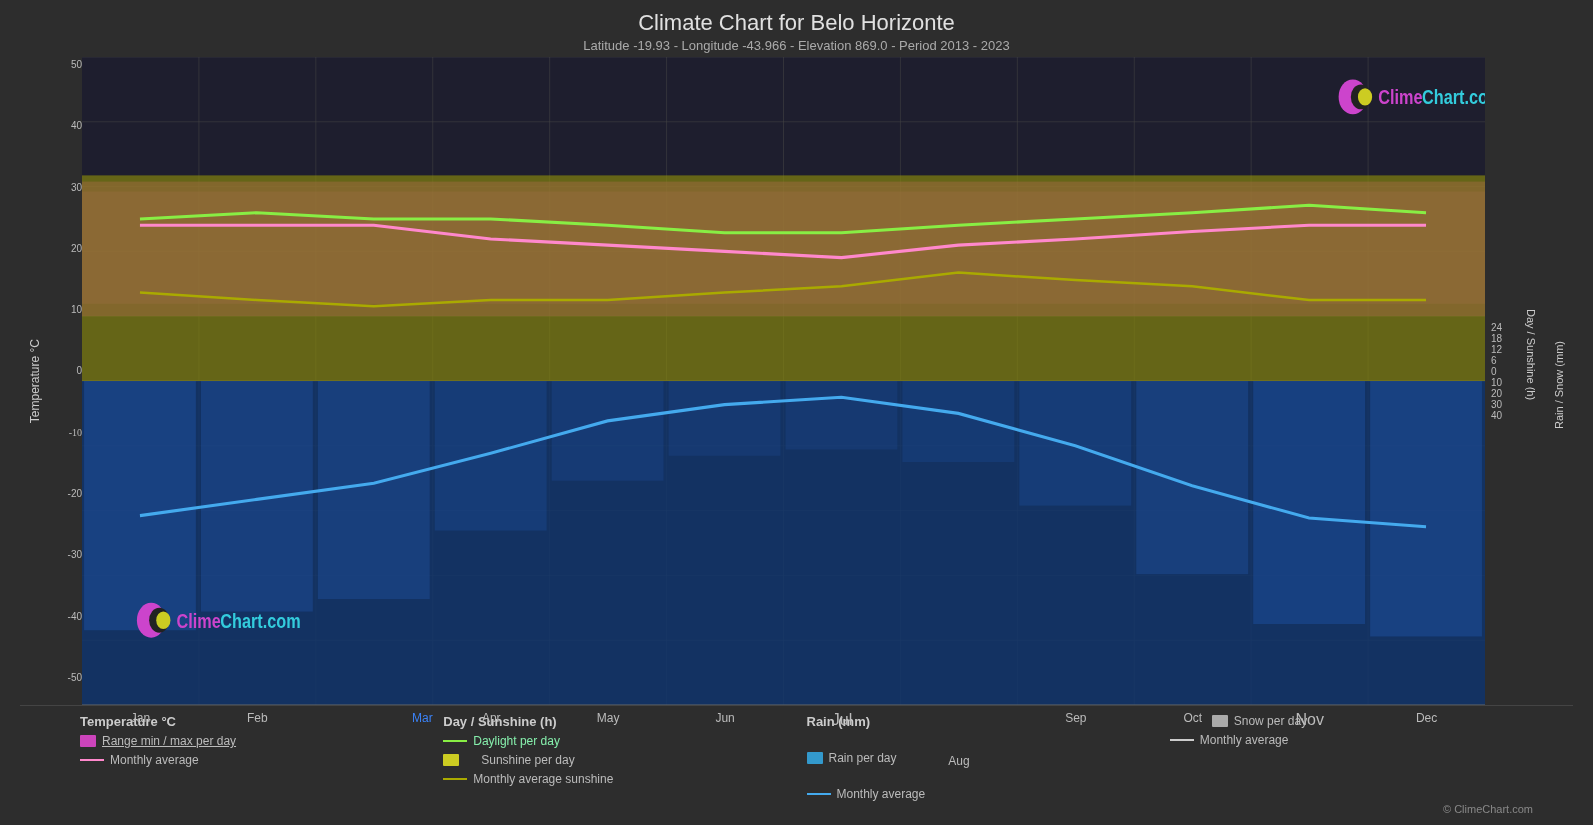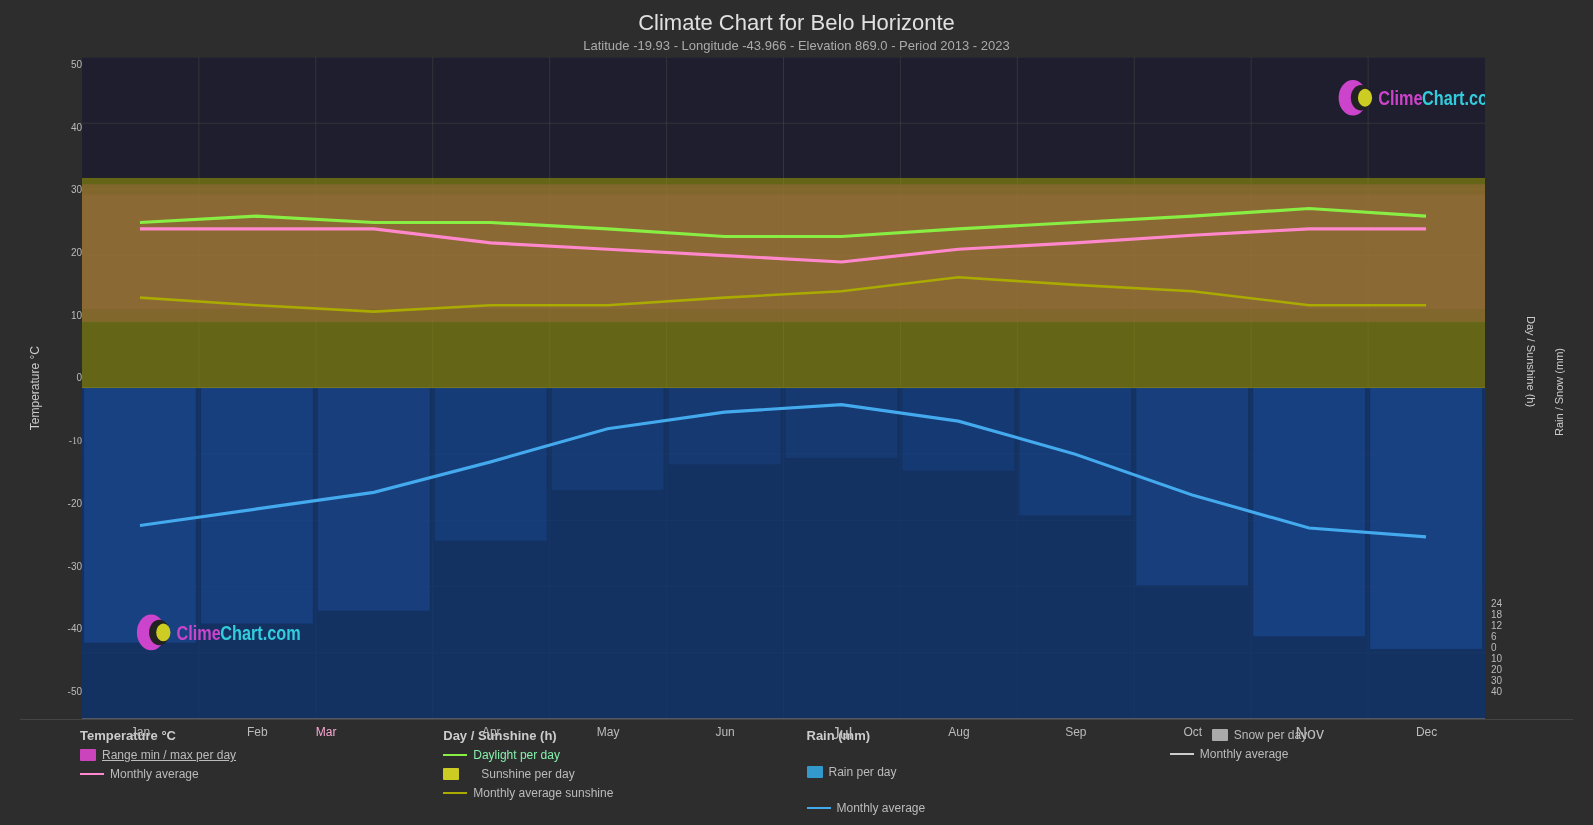--- a/index.html
+++ b/index.html
@@ -155,35 +155,35 @@
           <text x="93" y="458" font-size="16" font-weight="bold" fill="#cc44cc">Clime</text>
           <text x="136" y="458" font-size="16" font-weight="bold" fill="#33ccdd">Chart.com</text>
 
           <line x1="0" y1="520" x2="1380" y2="520" stroke="#666" stroke-width="1"></line>
         </svg>
 
         
         <div style="display:flex; padding: 2px 0 0 0; width:100%;">
           <span style="flex:1;text-align:center;font-size:12px;color:#bbb;">Jan</span>
           <span style="flex:1;text-align:center;font-size:12px;color:#bbb;">Feb</span>
-          <span style="flex:1;text-align:left;font-size:12px;color:#f9a8d4;">Mar</span>
+          <span style="flex:1;text-align:right;font-size:12px;color:#3b82f6;">Mar</span>
           <span style="flex:1;text-align:center;font-size:12px;color:#bbb;">Apr</span>
           <span style="flex:1;text-align:center;font-size:12px;color:#bbb;">May</span>
           <span style="flex:1;text-align:center;font-size:12px;color:#bbb;">Jun</span>
           <span style="flex:1;text-align:center;font-size:16px;color:#bbb;">Jul</span>
-          <span style="flex:1;text-align:center;font-size:12px;color:#bbb;">Aug</span>
+          <span style="flex:1;text-align:center;font-size:12px;color:#bbb;margin-top:43px;">Aug</span>
           <span style="flex:1;text-align:center;font-size:12px;color:#bbb;">Sep</span>
           <span style="flex:1;text-align:center;font-size:12px;color:#bbb;">Oct</span>
           <span style="flex:1;text-align:center;font-size:16px;color:#bbb;">Nov</span>
           <span style="flex:1;text-align:center;font-size:12px;color:#bbb;">Dec</span>
         </div>
       </div>
     </div>
 
-    <div style="width:32px; display:flex; flex-direction:column; justify-content:flex-end; padding-bottom:22px; padding-top:2px; padding-left:6px;">
+    <div style="width:32px; display:flex; flex-direction:column; justify-content:center; padding-bottom:22px; padding-top:2px; padding-left:6px;">
       <span style="font-size:10px;color:#bbb;">24</span>
       <span style="font-size:10px;color:#bbb;">18</span>
       <span style="font-size:10px;color:#bbb;">12</span>
       <span style="font-size:10px;color:#bbb;">6</span>
       <span style="font-size:10px;color:#bbb;">0</span>
       <span style="font-size:10px;color:#bbb;">10</span>
       <span style="font-size:10px;color:#bbb;">20</span>
       <span style="font-size:10px;color:#bbb;">30</span>
       <span style="font-size:10px;color:#bbb;">40</span>
     </div>
@@ -244,13 +244,14 @@
         <div style="width:16px;height:12px;background:#aaaaaa;border-radius:1px;"></div>
         <span style="font-size:12px;color:#bbb;">Snow per day</span>
       </div>
       <div style="display:flex;align-items:center;gap:6px;">
         <div style="width:24px;height:2px;background:#cccccc;"></div>
         <span style="font-size:12px;color:#bbb;">Monthly average</span>
       </div>
     </div>
   </div>
 
+  <div style="text-align:right; padding: 2px 40px 0 0; font-size:11px; color:#888;">© ClimeChart.com</div>
 </div>
 
 </body></html>

